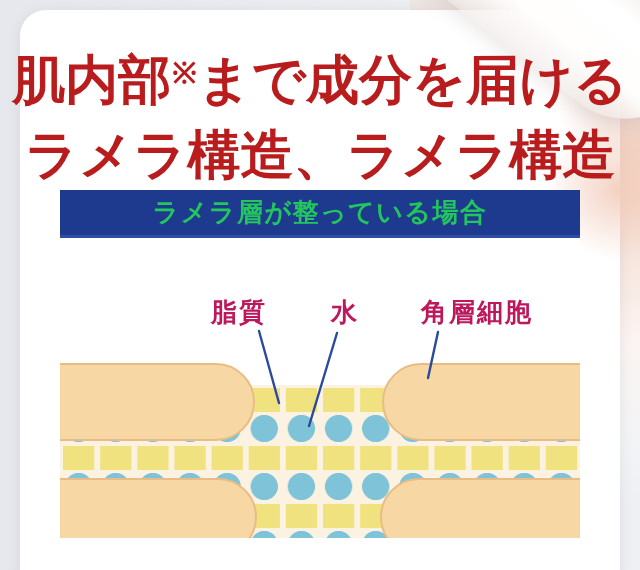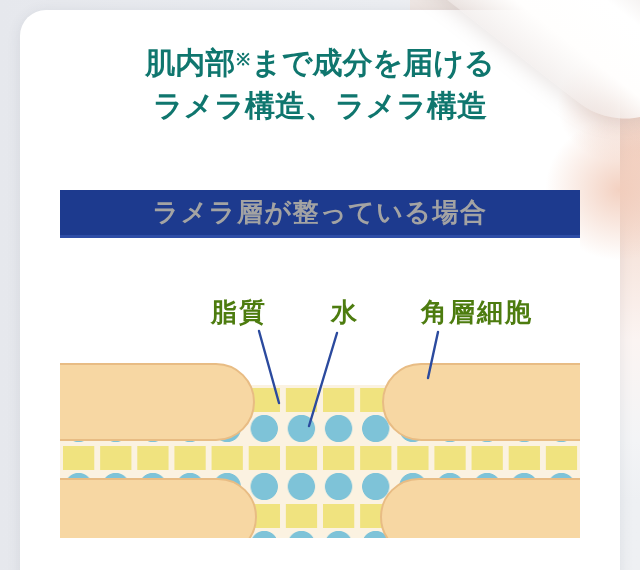--- a/index.html
+++ b/index.html
@@ -23,48 +23,48 @@
           background:linear-gradient(180deg,rgba(228,222,221,.55) 0%,#ffffff 35%,#fffefd 72%,rgba(235,228,226,.55) 100%);
           box-shadow:0 6px 18px rgba(150,130,120,.18);}
   .finger1{position:absolute;top:95px;right:-30px;width:180px;height:210px;
            background:radial-gradient(ellipse 55% 45% at 72% 45%,rgba(242,205,188,.92),rgba(242,205,188,0) 75%);}
   .finger2{position:absolute;top:30px;right:-20px;width:140px;height:150px;
            background:radial-gradient(ellipse 55% 50% at 68% 50%,rgba(238,213,203,.85),rgba(238,213,203,0) 75%);}
 
   
   .heading{position:absolute;top:42px;left:0;width:640px;text-align:center;z-index:3;
            font-family:"DejaVu Serif","Liberation Serif",serif;font-weight:700;
-           font-size:30px;line-height:1.42;color:#0f766e;letter-spacing:0;}
+           font-size:53px;line-height:1.42;color:#b91c1c;letter-spacing:0;}
   .note-mark{font-size:.55em;vertical-align:.5em;margin:0 1px;}
 
   
   .diagram{position:absolute;left:60px;top:190px;width:520px;height:348px;background:#fff;
            z-index:3;overflow:hidden;}
   .title-bar{height:48px;box-sizing:border-box;background:#1d3a8e;border-bottom:3px solid #2e4da6;
              display:flex;align-items:center;justify-content:center;
-             color:#a3a3a3;font-weight:700;font-size:26px;letter-spacing:1.5px;}
+             color:#22c55e;font-weight:700;font-size:26px;letter-spacing:1.5px;}
 
   
   .pattern{position:absolute;left:0;top:195px;width:520px;height:153px;background:#fbf2e1;overflow:hidden;}
   .row{height:29px;background-repeat:repeat-x;}
   .row.squares{background-image:linear-gradient(90deg,#f0e37f 0 31px,rgba(240,227,127,0) 31px);
                background-size:37.143px 24px;background-position:3px 2.5px;}
   .row.circles{background-image:radial-gradient(circle at 18.57px 14.5px,#7ec3d8 13.2px,rgba(126,195,216,0) 14px);
                background-size:37.143px 29px;background-position:0 0;}
 
   
   .cell{position:absolute;background:#f7d7a3;border:2px solid #e8bc84;box-sizing:border-box;}
   .cell.tl{left:-6px;top:173px;width:201px;height:78px;border-radius:0 39px 39px 0;}
   .cell.tr{left:322px;top:173px;width:204px;height:78px;border-radius:39px 0 0 39px;}
   .cell.bl{left:-6px;top:288px;width:203px;height:78px;border-radius:0 39px 39px 0;}
   .cell.br{left:320px;top:288px;width:206px;height:78px;border-radius:39px 0 0 39px;}
 
   
   .dlabel{position:absolute;top:105px;transform:translateX(-50%);white-space:nowrap;
-          font-weight:700;font-size:26px;color:#4d7c0f;letter-spacing:2px;}
+          font-weight:700;font-size:26px;color:#be185d;letter-spacing:2px;}
   .lbl-lipid{left:179px;} .lbl-water{left:285px;} .lbl-cell{left:417px;}
   svg.lines{position:absolute;left:0;top:0;width:520px;height:348px;}
 </style>
 </head>
 <body>
 
 <div class="photo-strip"></div>
 
 <div class="card"></div>
 

